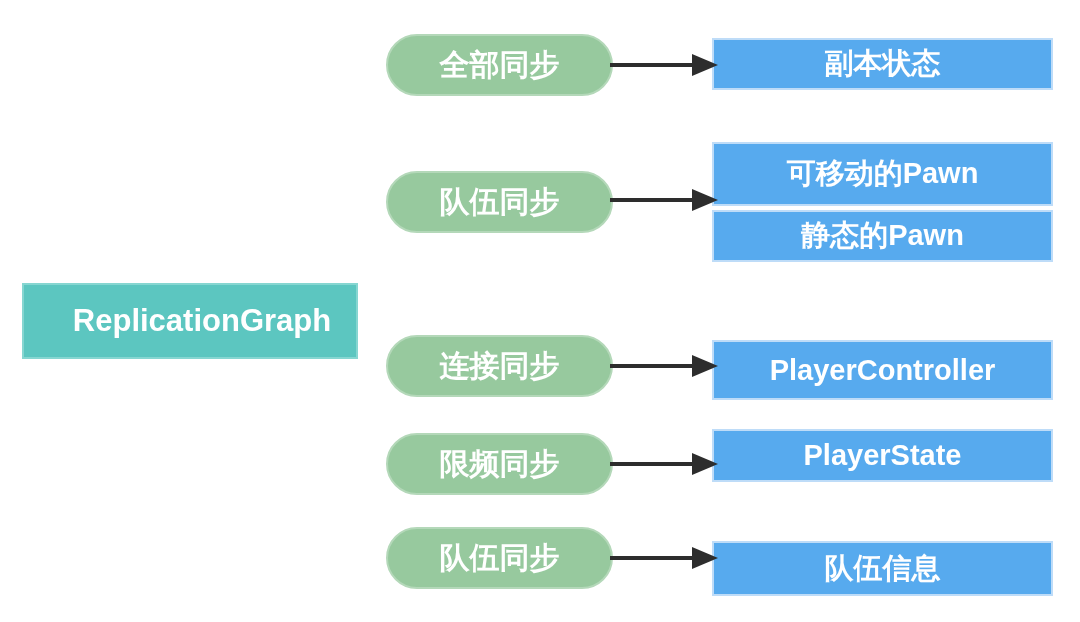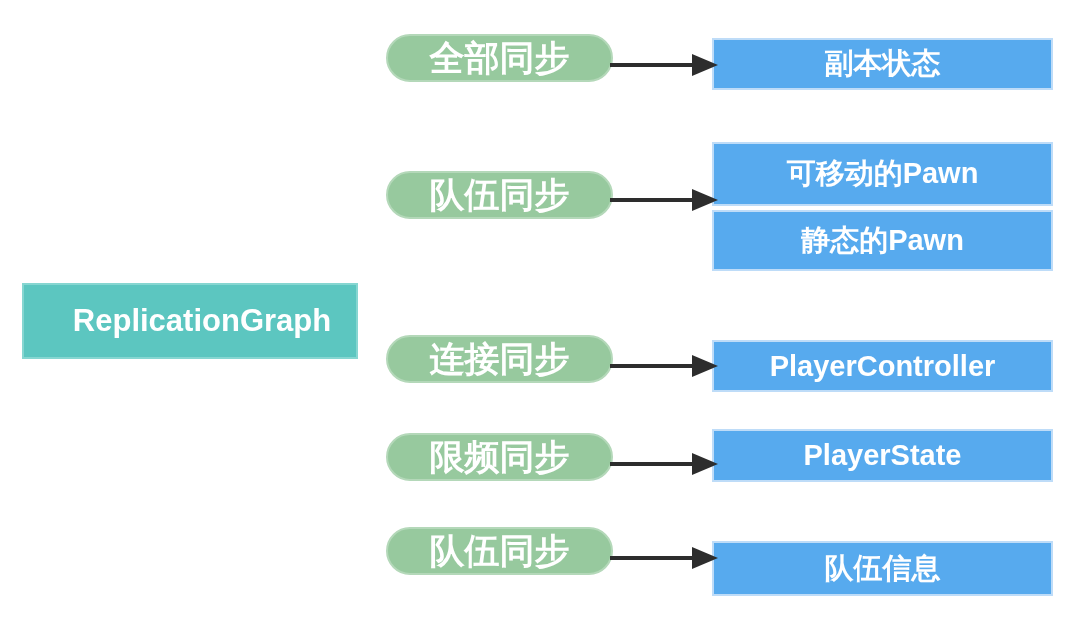--- a/index.html
+++ b/index.html
@@ -29,25 +29,25 @@
     align-items: center;
     justify-content: center;
     box-sizing: border-box;
     border: 2px solid #86d6d1;
     padding-left: 24px;
   }
   .pill {
     position: absolute;
     left: 386px;
     width: 227px;
-    height: 48px;
+    height: 62px;
     background: #97c99e;
     border-radius: 31px;
     color: #ffffff;
-    font-size: 35px;
+    font-size: 30px;
     font-weight: bold;
     display: flex;
     align-items: center;
     justify-content: center;
     box-sizing: border-box;
     border: 2px solid #b4d8b9;
   }
   .target {
     position: absolute;
     left: 712px;
@@ -77,22 +77,22 @@
   <div class="root-box">ReplicationGraph</div>
 
   <div class="pill" style="top:34px">全部同步</div>
   <div class="pill" style="top:171px">队伍同步</div>
   <div class="pill" style="top:335px">连接同步</div>
   <div class="pill" style="top:527px">队伍同步</div>
   <div class="pill" style="top:433px">限频同步</div>
 
   <div class="target" style="top:142px;height:64px">可移动的Pawn</div>
   <div class="target" style="top:38px;height:52px">副本状态</div>
-  <div class="target" style="top:210px;height:61px">静态的Pawn</div>
-  <div class="target" style="top:340px;height:52px">PlayerController</div>
+  <div class="target" style="top:210px;height:52px">静态的Pawn</div>
+  <div class="target" style="top:340px;height:60px">PlayerController</div>
   <div class="target" style="top:429px;height:53px">PlayerState</div>
   <div class="target" style="top:541px;height:55px">队伍信息</div>
 
   <svg class="arrow" style="top:53px" viewBox="0 0 108 24">
     <line x1="0" y1="12" x2="86" y2="12" stroke="#2d2d2d" stroke-width="4"></line>
     <polygon points="82,1 108,12 82,23" fill="#2d2d2d"></polygon>
   </svg>
   <svg class="arrow" style="top:188px" viewBox="0 0 108 24">
     <line x1="0" y1="12" x2="86" y2="12" stroke="#2d2d2d" stroke-width="4"></line>
     <polygon points="82,1 108,12 82,23" fill="#2d2d2d"></polygon>

